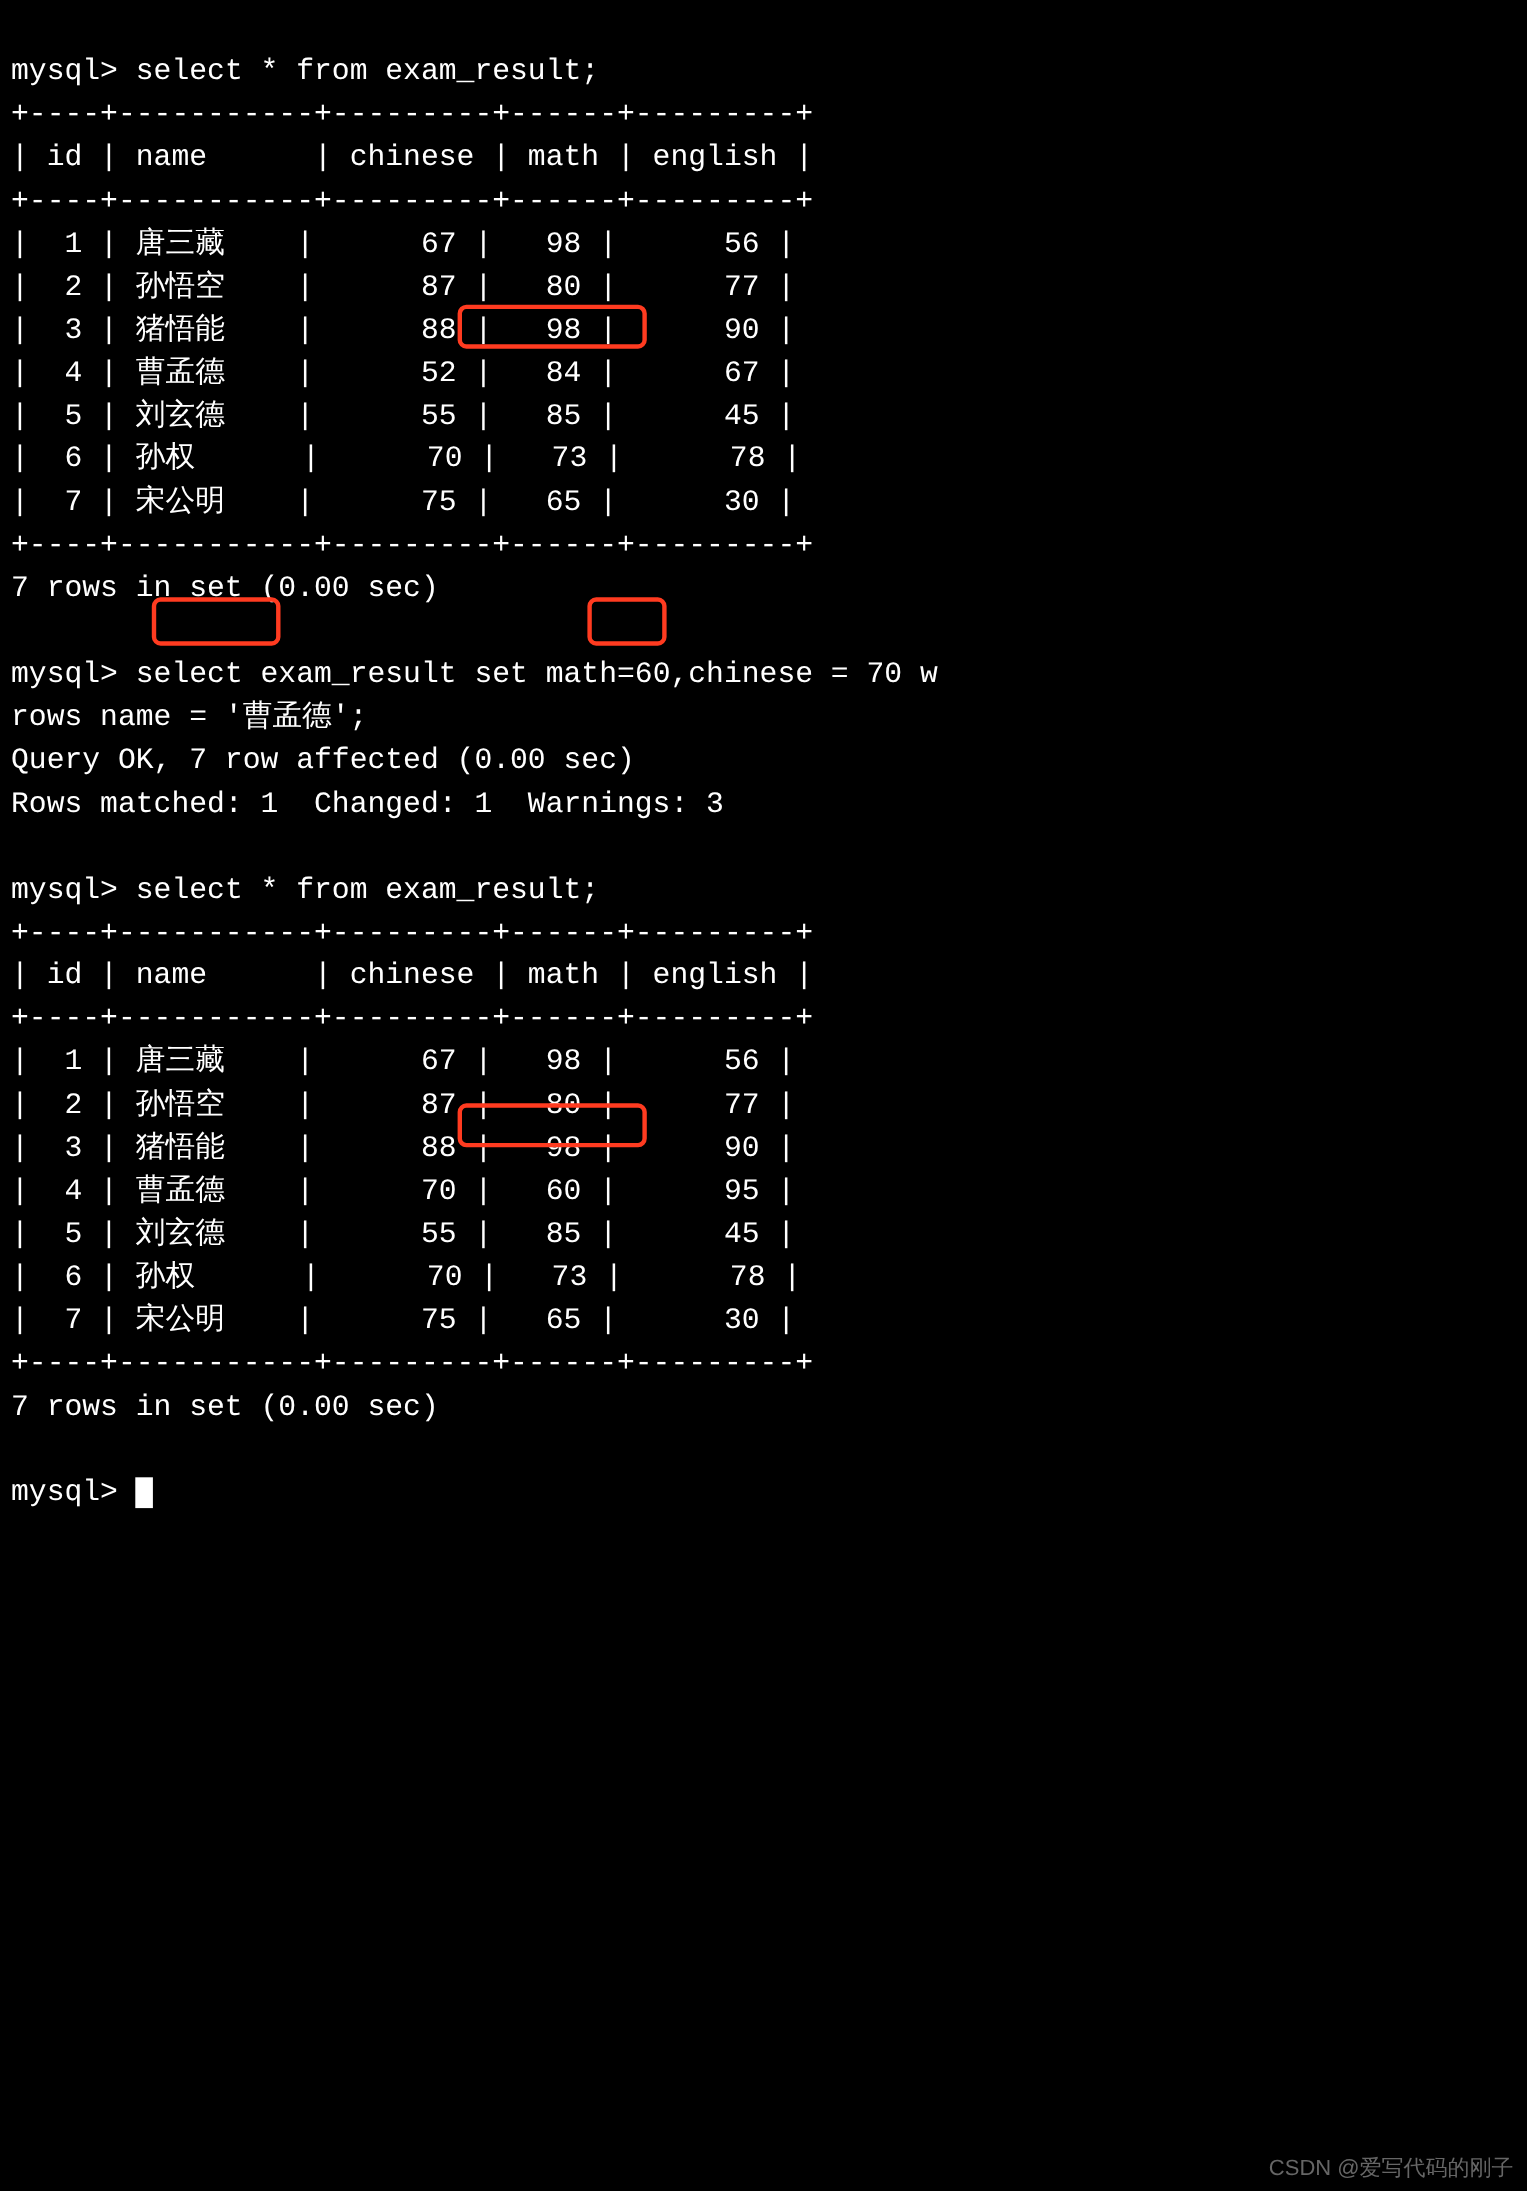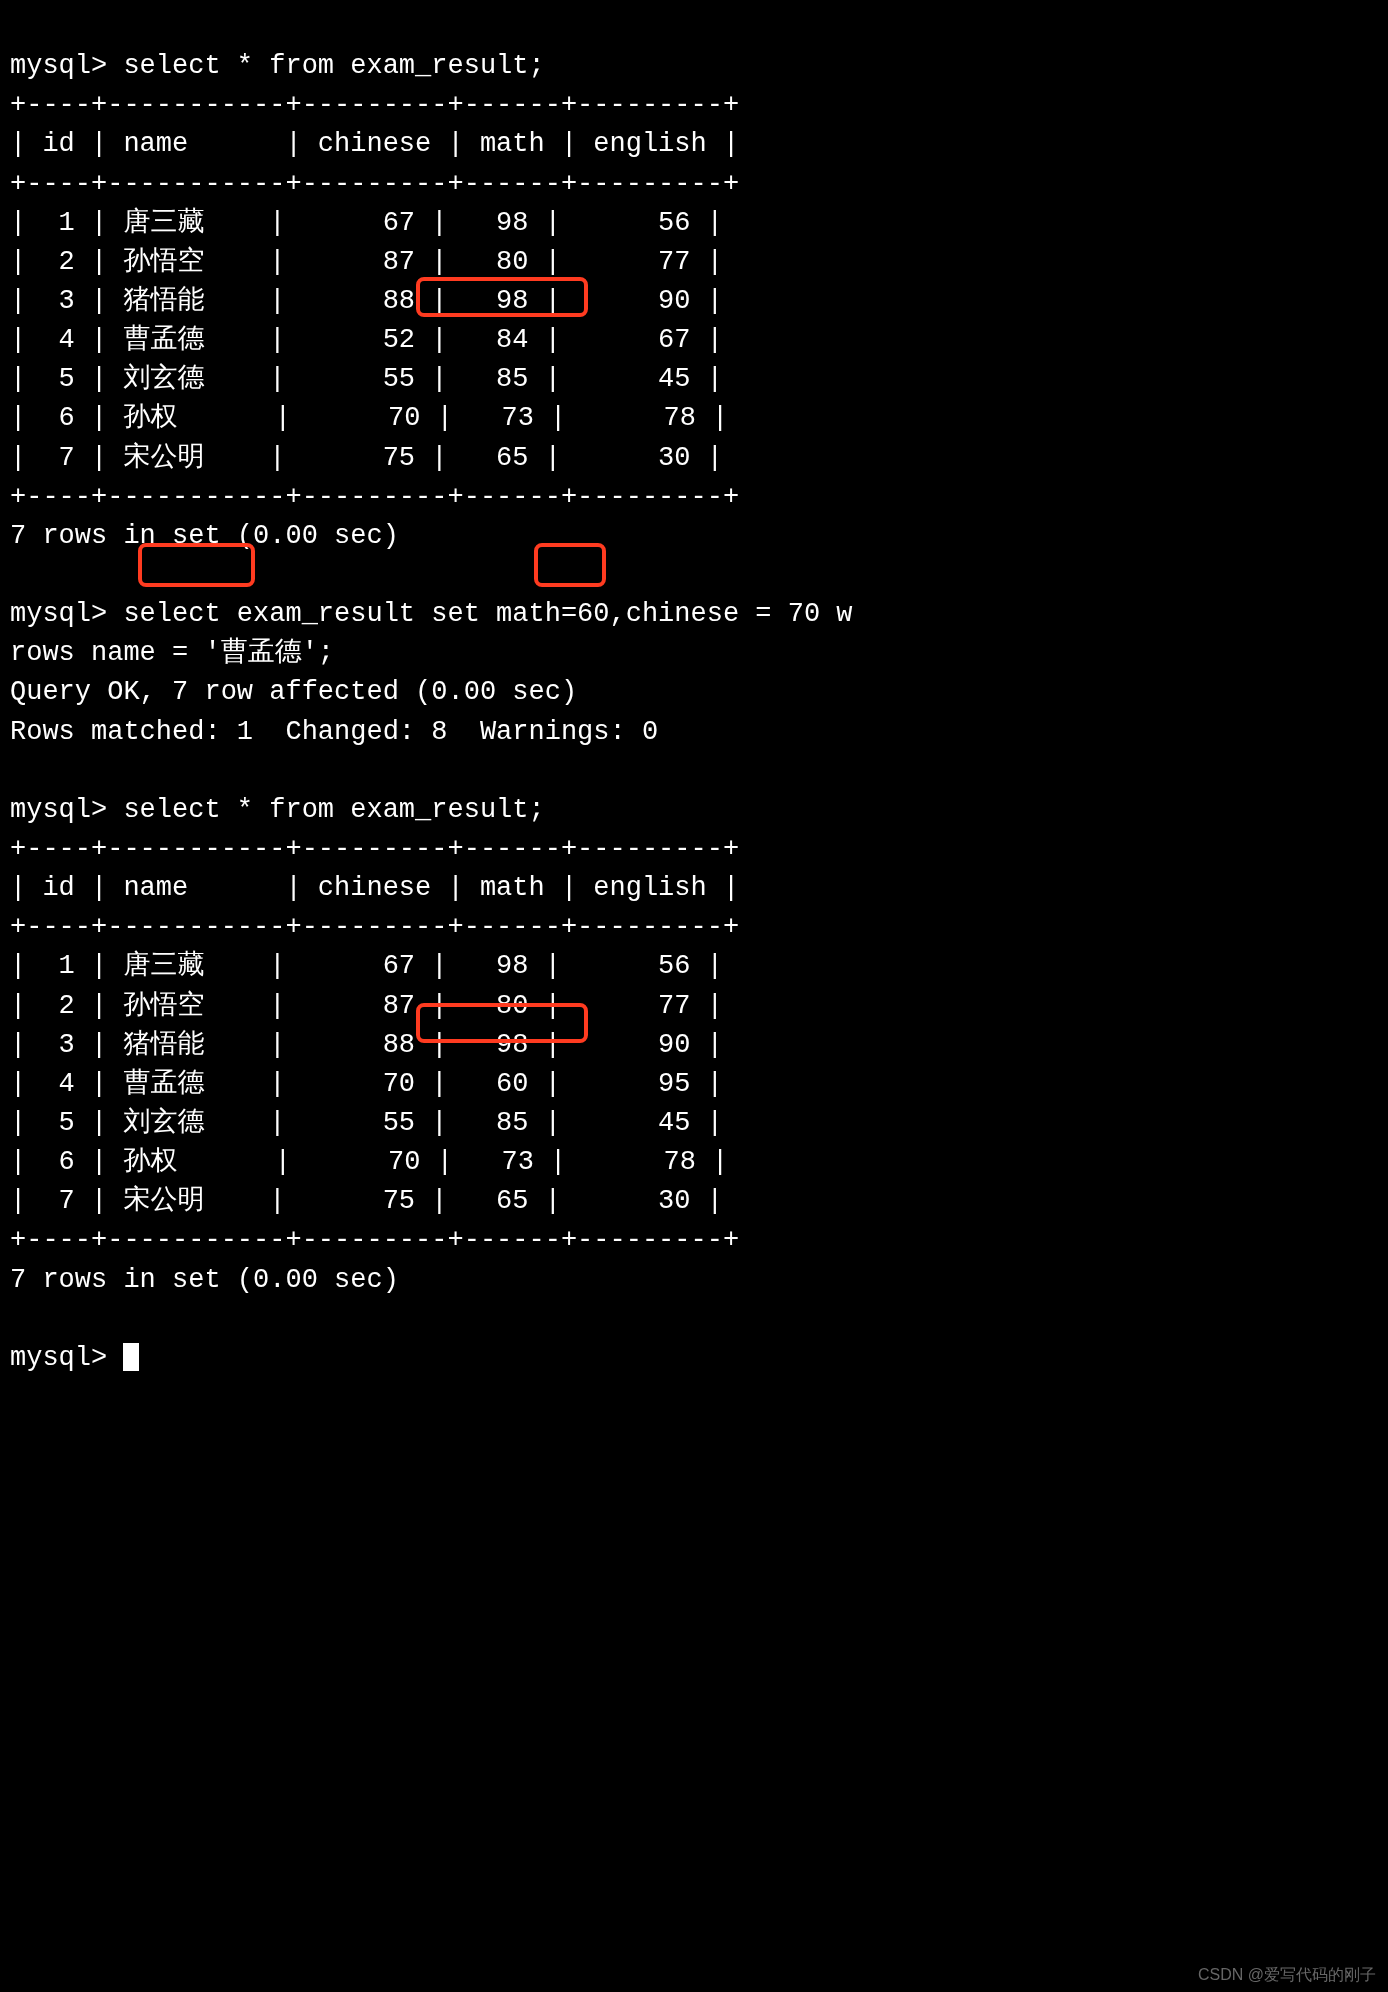--- a/index.html
+++ b/index.html
@@ -31,21 +31,21 @@
     width: 16px;
     height: 28px;
     background: #ffffff;
     vertical-align: text-bottom;
     margin-bottom: 2px;
   }
   .watermark {
     position: absolute;
     right: 12px;
     bottom: 6px;
-    font-size: 16px;
+    font-size: 20px;
     color: #666;
     font-family: sans-serif;
   }
 </style>
 </head>
 <body>
 
 <div class="terminal">
 <span><span>mysql&gt;</span><span> select * from exam_result;</span></span>
 <span>+----+-----------+---------+------+---------+</span>
@@ -57,21 +57,21 @@
 <span>|  4 | 曹孟德    |      52 |   84 |      67 |</span>
 <span>|  5 | 刘玄德    |      55 |   85 |      45 |</span>
 <span>|  6 | 孙权      |      70 |   73 |      78 |</span>
 <span>|  7 | 宋公明    |      75 |   65 |      30 |</span>
 <span>+----+-----------+---------+------+---------+</span>
 <span>7 rows in set (0.00 sec)</span>
 
 <span><span>mysql&gt;</span><span> </span><span>select</span><span> exam_result </span><span>set</span><span> math=60,chinese = 70 w</span></span>
 <span>rows name = '曹孟德';</span>
 <span>Query OK, 7 row affected (0.00 sec)</span>
-<span>Rows matched: 1  Changed: 8  Warnings: 0</span>
+<span>Rows matched: 1  Changed: 1  Warnings: 3</span>
 
 <span><span>mysql&gt;</span><span> select * from exam_result;</span></span>
 <span>+----+-----------+---------+------+---------+</span>
 <span>| id | name      | chinese | math | english |</span>
 <span>+----+-----------+---------+------+---------+</span>
 <span>|  1 | 唐三藏    |      67 |   98 |      56 |</span>
 <span>|  2 | 孙悟空    |      87 |   80 |      77 |</span>
 <span>|  3 | 猪悟能    |      88 |   98 |      90 |</span>
 <span>|  4 | 曹孟德    |      70 |   60 |      95 |</span>
 <span>|  5 | 刘玄德    |      55 |   85 |      45 |</span>

